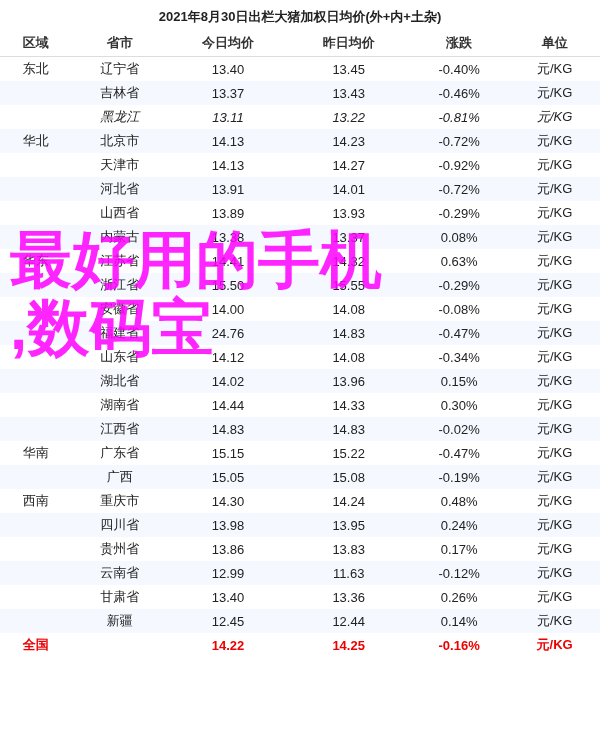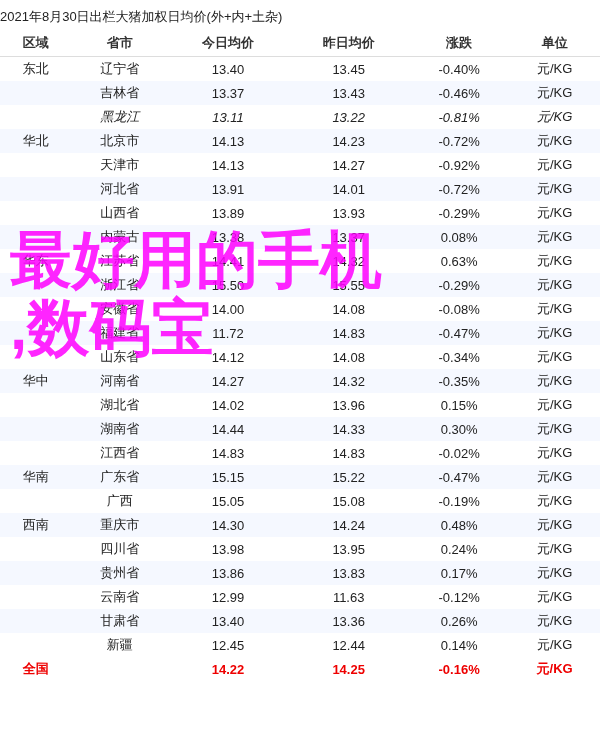--- a/index.html
+++ b/index.html
@@ -5,23 +5,23 @@
     * { margin: 0; padding: 0; box-sizing: border-box; }
     body {
       font-family: "Microsoft YaHei", "SimHei", sans-serif;
       background: #fff;
       width: 600px;
       min-height: 737px;
       position: relative;
       overflow: hidden;
     }
     .table-title {
-      text-align: left;
+      text-align: center;
       font-size: 13px;
-      font-weight: normal;
+      font-weight: bold;
       padding: 8px 0 4px 0;
       color: #222;
     }
     table {
       width: 100%;
       border-collapse: collapse;
       font-size: 13px;
     }
     thead tr th {
       background: #fff;
@@ -168,39 +168,31 @@
         <td class="region-cell"></td>
         <td>安徽省</td>
         <td>14.00</td>
         <td>14.08</td>
         <td>-0.08%</td>
         <td>元/KG</td>
       </tr>
       <tr style="background: rgb(240, 244, 255);">
         <td class="region-cell"></td>
         <td>福建省</td>
-        <td>11.72</td>
+        <td>24.76</td>
         <td>14.83</td>
         <td>-0.47%</td>
         <td>元/KG</td>
       </tr>
       <tr style="background: rgb(255, 255, 255);">
         <td class="region-cell"></td>
         <td>山东省</td>
         <td>14.12</td>
         <td>14.08</td>
         <td>-0.34%</td>
-        <td>元/KG</td>
-      </tr>
-      <tr style="background: rgb(240, 244, 255);">
-        <td class="region-cell">华中</td>
-        <td>河南省</td>
-        <td>14.27</td>
-        <td>14.32</td>
-        <td>-0.35%</td>
         <td>元/KG</td>
       </tr>
       <tr style="background: rgb(255, 255, 255);">
         <td class="region-cell"></td>
         <td>湖北省</td>
         <td>14.02</td>
         <td>13.96</td>
         <td>0.15%</td>
         <td>元/KG</td>
       </tr>

